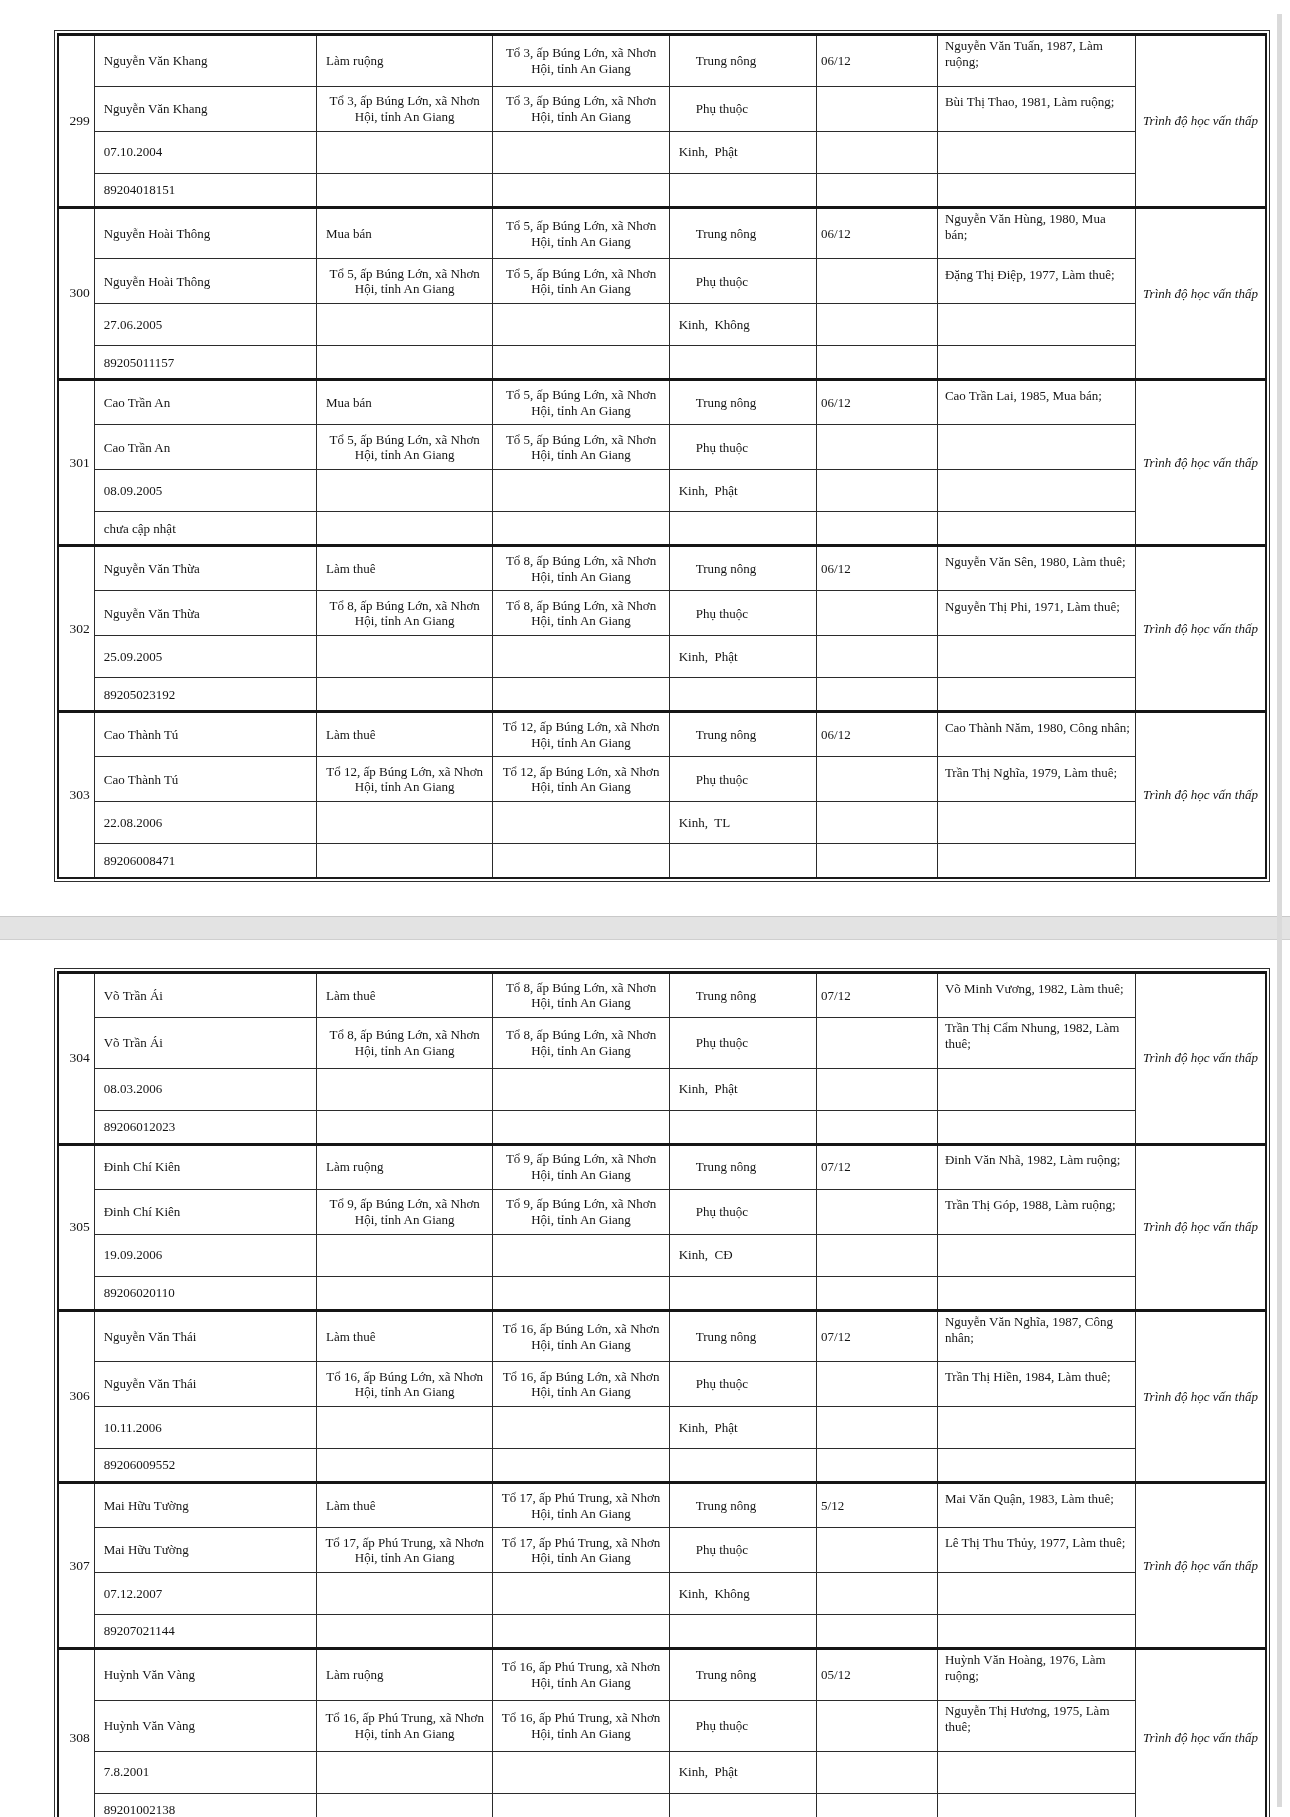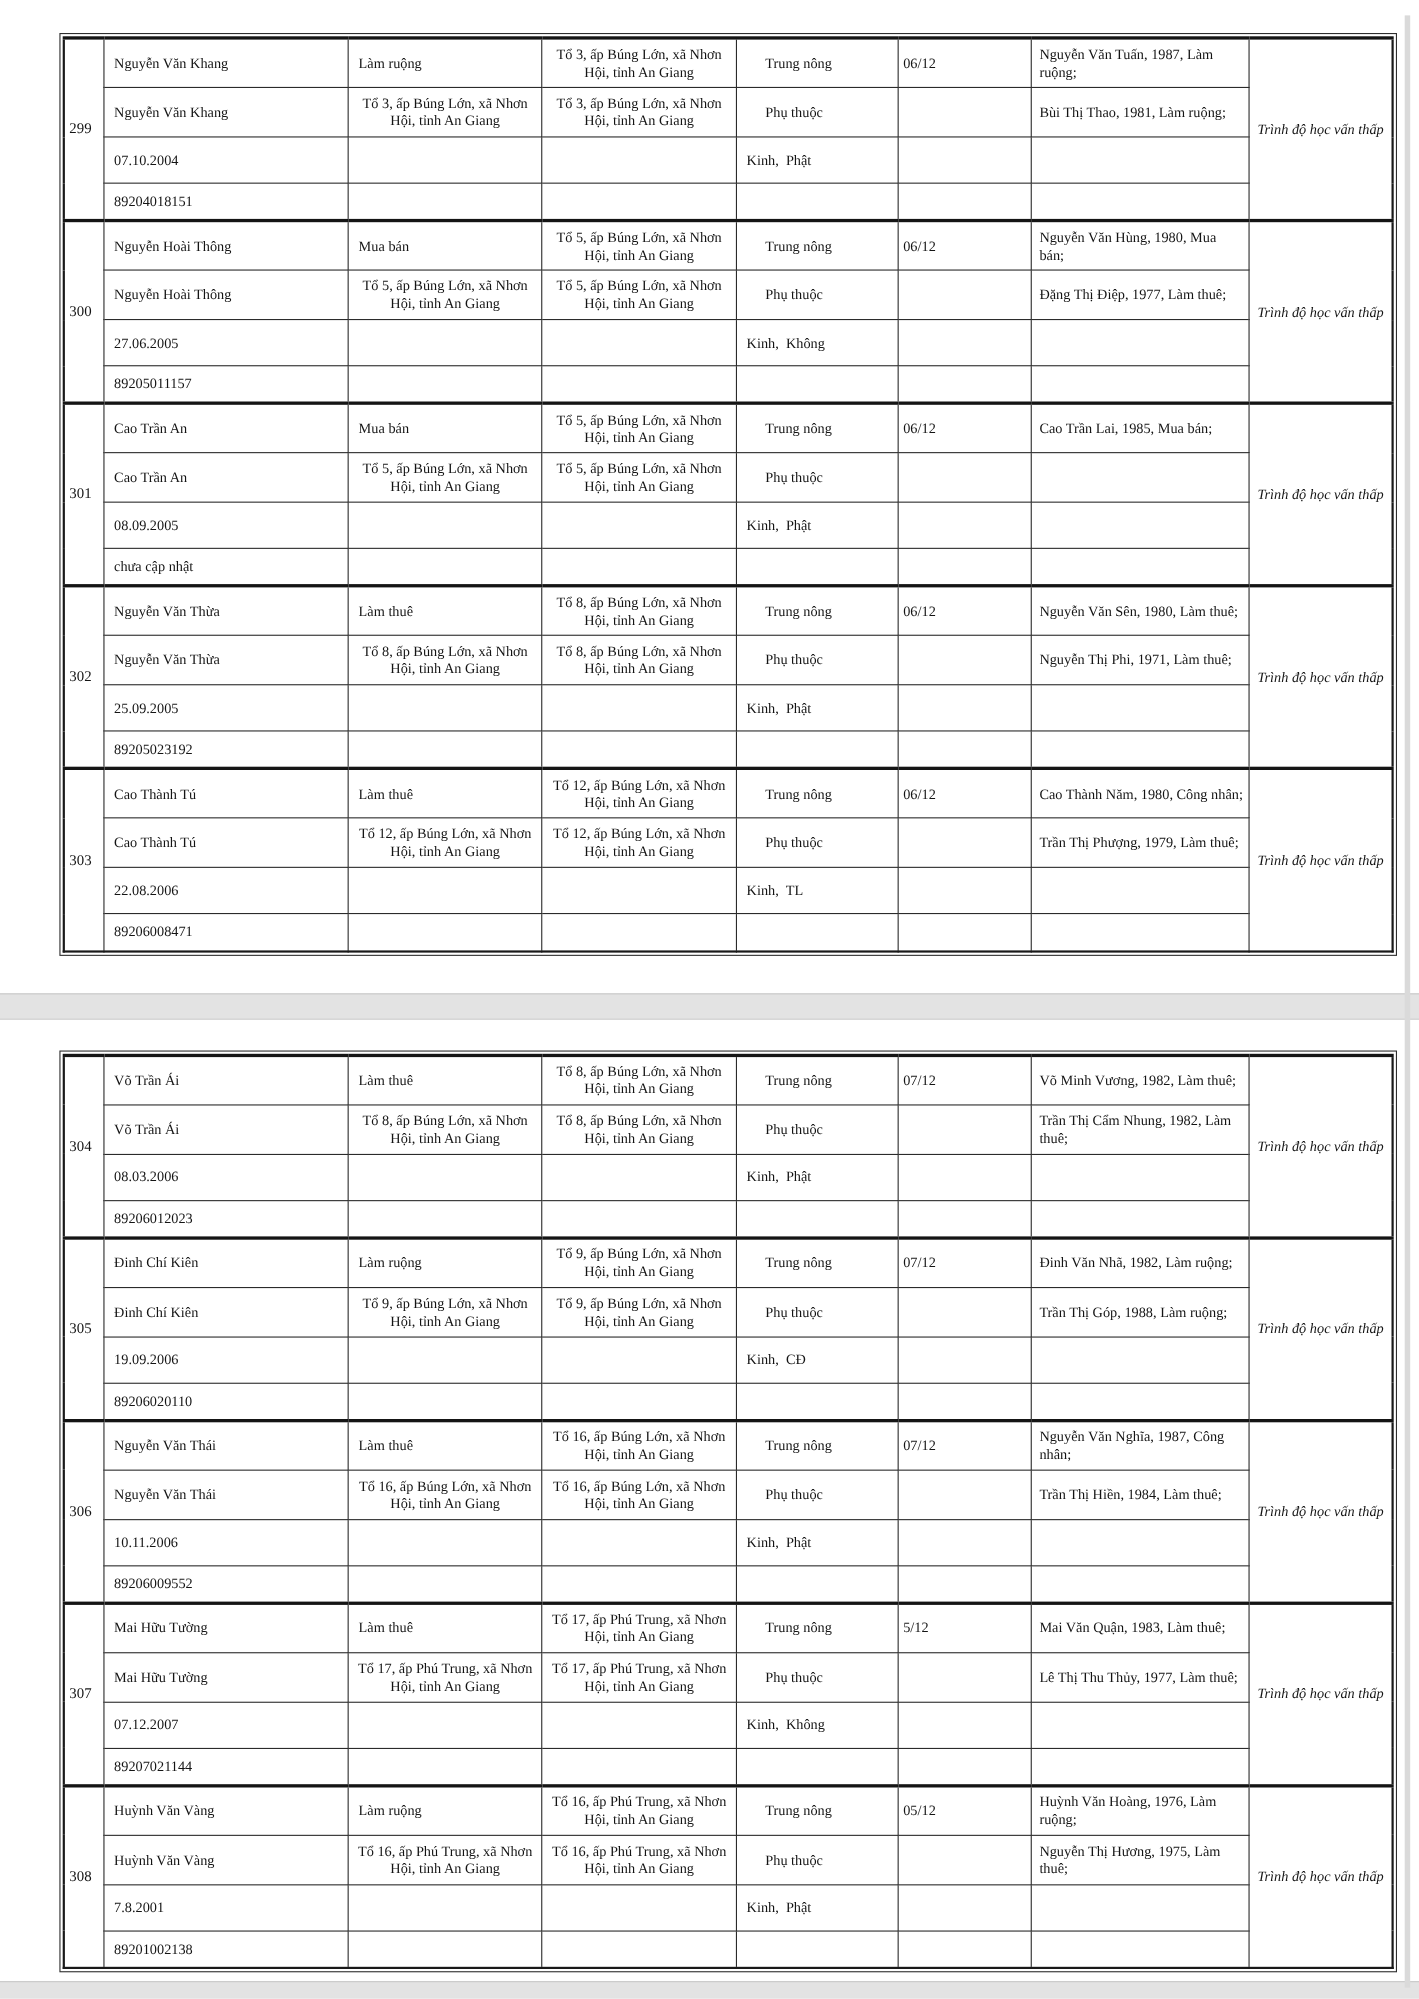--- a/index.html
+++ b/index.html
@@ -13,27 +13,27 @@
   }
   #table1-wrap{margin-top:30px;}
   #table2-wrap{margin-top:28px;}
   table{border-collapse:collapse;width:100%;table-layout:fixed;border:2px solid #191919;}
   td{
     border:1px solid #2b2b2b;border-left-width:1.5px;border-right-width:1.5px;
     font-size:13px;line-height:1.22;overflow:hidden;padding:2px 4px;box-sizing:border-box;
   }
   tr.rr1 td{border-top:3px solid #151515;}
   tr.h1{height:45px;} tr.h2{height:45px;} tr.h3{height:42px;} tr.h4{height:34px;}
-  .c-no{text-align:left;vertical-align:middle;font-size:13.5px;}
+  .c-no{text-align:right;vertical-align:middle;font-size:13.5px;}
   .c-name,.c-date,.c-id{text-align:left;vertical-align:middle;padding-left:9px;}
   .c-occ{vertical-align:middle;padding-left:9px;}
   .c-addr{text-align:center;vertical-align:middle;padding:2px 3px;}
   .c-class{vertical-align:middle;padding-left:26px;}
   .c-ratio{vertical-align:middle;}
-  .c-fam{vertical-align:middle;padding:2px 4px 2px 7px;}
+  .c-fam{vertical-align:middle;padding:2px 4px 16px 7px;}
   .c-eth{vertical-align:middle;padding-left:9px;white-space:pre-wrap;}
   .c-note{text-align:center;vertical-align:middle;padding:2px 6px;font-style:italic;}
   .band{height:22px;background:#e3e3e3;border-top:1px solid #c9c9c9;border-bottom:1px solid #cfcfcf;width:100%;}
   #band1{margin-top:34px;}
   #band2{margin-top:8px;}
   .edge-line{position:absolute;top:14px;bottom:10px;left:1277px;width:5px;background:#dadada;}
 </style>
 </head>
 <body>
 
@@ -199,21 +199,21 @@
     <td class="c-ratio">06/12</td>
     <td class="c-fam">Cao Thành Năm, 1980, Công nhân;</td>
     <td class="c-note" rowspan="4">Trình độ học vấn thấp</td>
   </tr>
   <tr class="h2">
     <td class="c-name">Cao Thành Tú</td>
     <td class="c-addr">Tổ 12, ấp Búng Lớn, xã Nhơn Hội, tỉnh An Giang</td>
     <td class="c-addr">Tổ 12, ấp Búng Lớn, xã Nhơn Hội, tỉnh An Giang</td>
     <td class="c-class">Phụ thuộc</td>
     <td class="c-ratio"></td>
-    <td class="c-fam">Trần Thị Phượng, 1979, Làm thuê;</td>
+    <td class="c-fam">Trần Thị Nghĩa, 1979, Làm thuê;</td>
   </tr>
   <tr class="h3">
     <td class="c-date">22.08.2006</td>
     <td></td>
     <td></td>
     <td class="c-eth">Kinh,  TL</td>
     <td></td>
     <td></td>
   </tr>
   <tr class="h4">

